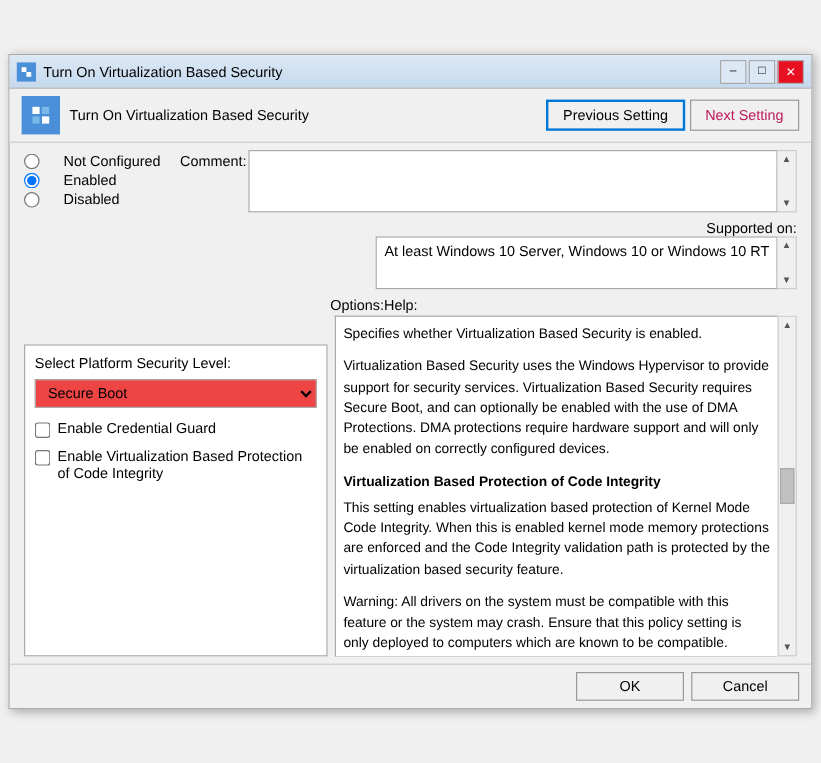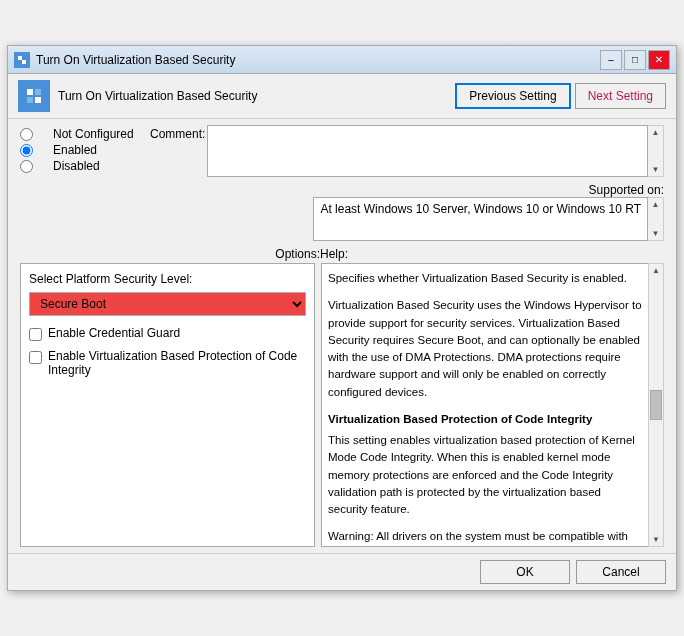--- a/index.html
+++ b/index.html
@@ -282,21 +282,21 @@
     <div style="width:300px; flex-shrink:0;text-align:right;">
       <span class="section-title">Options:</span>
     </div>
     <div style="flex:1;">
       <span class="section-title">Help:</span>
     </div>
   </div>
 
   <div style="display:flex; padding: 0 12px 6px 12px; gap:6px; height:290px;">
 
-    <div class="options-panel" style="width:295px; flex-shrink:0;">
+    <div class="options-panel" style="width:253px; flex-shrink:0;margin-top:24px;">
       <div class="options-group-label">Select Platform Security Level:</div>
       <select class="select-box">
         <option>Secure Boot</option>
         <option>Secure Boot and DMA Protection</option>
       </select>
       <label class="checkbox-label">
         <input type="checkbox" style="">
         <span>Enable Credential Guard</span>
       </label>
       <label class="checkbox-label">

